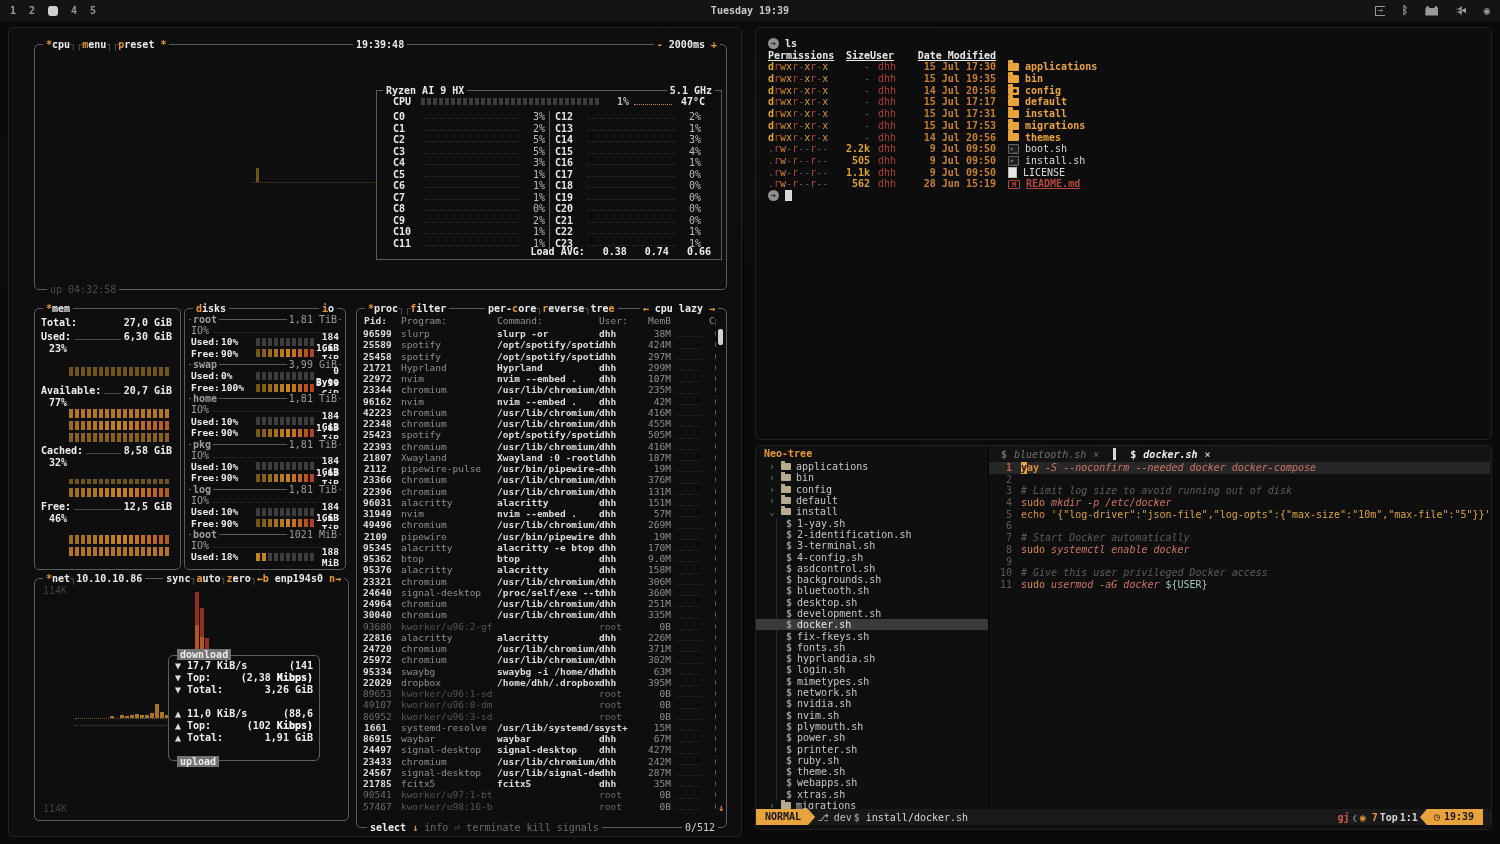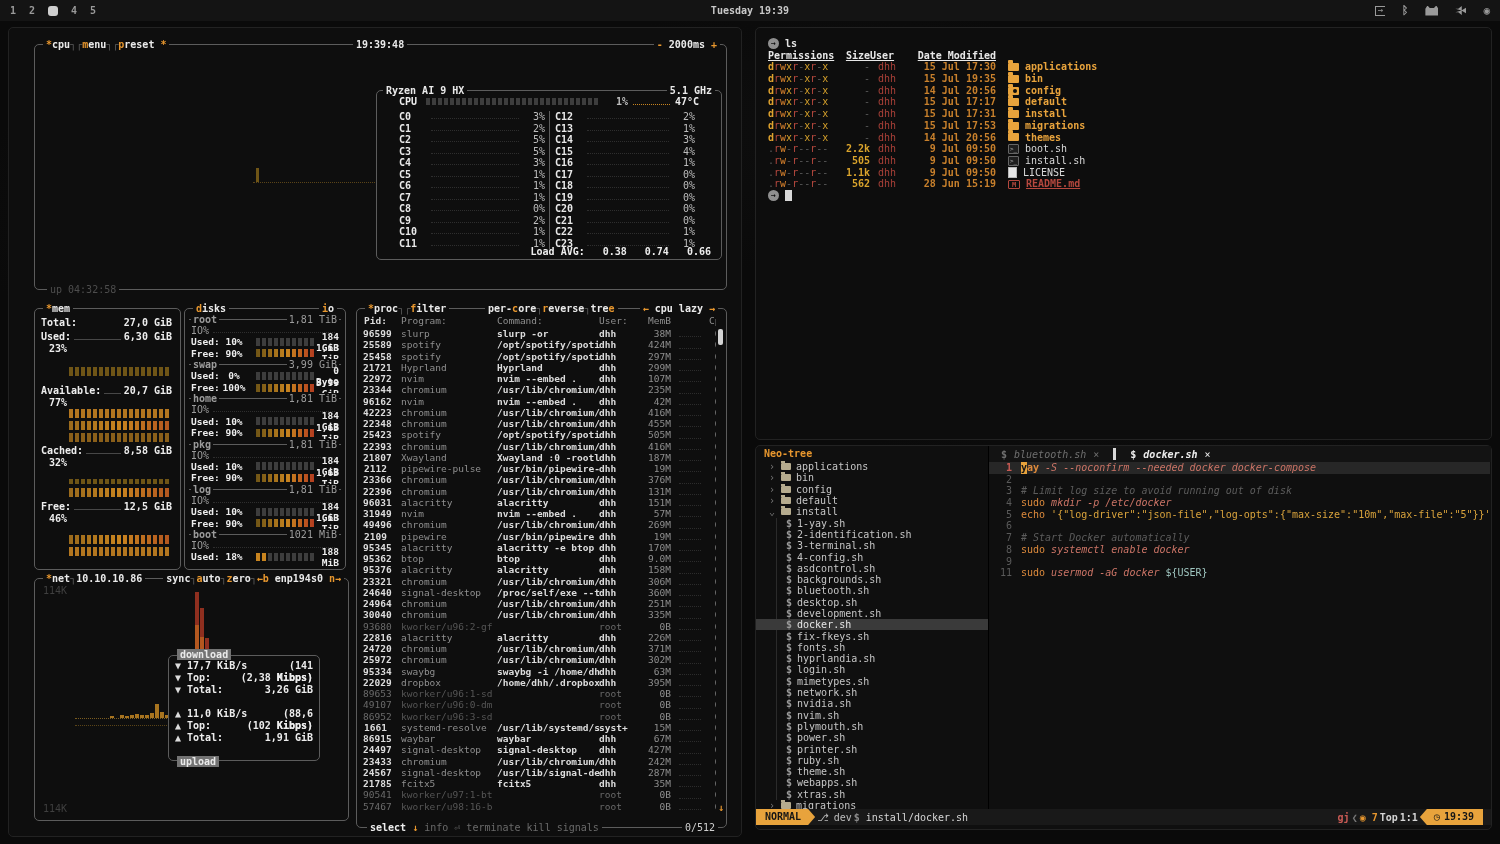--- a/index.html
+++ b/index.html
@@ -24,21 +24,21 @@
 .term{left:755px;top:27px;width:737px;height:413px;background:#0d0d0d}
 .nvim{left:755px;top:445px;width:737px;height:385px;background:#0f0f0f}
 
 .bbox{position:absolute;border:1px solid #5c5c5c;border-radius:5px}
 .btitle{position:absolute;top:-7px;background:#0e0e0e;padding:0 3px;line-height:13px;white-space:pre;display:flex}
 .t-hot{color:#e8972e;font-weight:bold}.t-lbl{color:#eaeaea;font-weight:bold}.t-dim{color:#5f5f5f}
 .box-cpu{left:25px;top:16px;width:693px;height:246px}
 .cpu-minigraph{position:absolute;left:218px;top:122px;width:122px;height:16px;border-bottom:1px dotted #5a4418}
 .cpu-minigraph::before{content:"";position:absolute;left:3px;bottom:0;width:3px;height:14px;background:#6f5516}
 .uptime{position:absolute;left:12px;bottom:-6px;background:#0e0e0e;padding:0 3px;color:#4d4d4d}
-.ryzen{left:341px;top:45px;width:346px;height:170px;padding:4px 22px;border-radius:5px}
+.ryzen{left:341px;top:45px;width:346px;height:170px;padding:4px 16px;border-radius:0}
 .cpurow{display:flex;align-items:center;height:13px}
 .cpurow .cl{width:28px;color:#ededed;font-weight:bold}
 .m-meter{width:178px;height:7px;background:#3d3d3d;position:relative}
 .blocks::after,.m-meter::after{content:"";position:absolute;inset:0;background:repeating-linear-gradient(90deg,transparent 0 4px,#0e0e0e 4px 6px)}
 .cpurow .cpct{width:30px;text-align:right;color:#bdbdbd;font-weight:bold}
 .cpudash{width:38px;height:7px;border-bottom:1px dotted #c8841f;margin:0 5px}
 .ctemp{flex:1;text-align:right;color:#ededed;font-weight:bold}
 .cols{display:flex;margin-top:3px}
 .col{width:50%;padding-right:4px}
 .col.r{border-left:1px solid #5c5c5c;padding-left:5px}
@@ -61,21 +61,21 @@
 .m-dash{background:#6f5516;height:5px}
 
 .box-disks{left:175px;top:280px;width:162px;height:262px}
 .dwrap{position:absolute;inset:0;padding:5px 4px 0 4px}
 .divrow{background:linear-gradient(#5c5c5c,#5c5c5c) center/100% 1px no-repeat;display:flex;justify-content:space-between;height:11px;line-height:11px;padding:0 2px}
 .divrow span{background:#0e0e0e;padding:0 2px;color:#9c9c9c;font-weight:bold}
 .divrow .sz{font-weight:normal}
 .iorow{display:flex;align-items:center;height:11px;color:#9c9c9c;padding:0 2px}
 .durow{display:flex;align-items:center;height:11.6px;padding:0 2px;font-size:9.5px}
 .durow .dl{width:30px;color:#ededed;font-weight:bold}
-.durow .dp{width:26px;text-align:center;color:#ededed;font-weight:bold;margin-right:9px}
+.durow .dp{width:26px;text-align:left;color:#ededed;font-weight:bold;margin-right:9px}
 .dmeter{width:58px;height:8px;position:relative;background:#3d3d3d}
 .dmeter.grad{background:linear-gradient(90deg,#6f5516,#c8841f 55%,#b33c1f)}
 .dmeter.part{background:linear-gradient(90deg,#c8841f 0 11px,#3d3d3d 11px)}
 .dmeter::after{content:"";position:absolute;inset:0;background:repeating-linear-gradient(90deg,transparent 0 4px,#0e0e0e 4px 6px)}
 .durow .ds{flex:1;text-align:right;color:#ededed;font-weight:bold}
 
 .box-net{left:25px;top:550px;width:315px;height:243px}
 .scale{position:absolute;color:#3f3f3f}
 .netgraph{position:absolute;left:40px;top:10px;width:172px;height:130px;display:flex;align-items:flex-end;gap:1px;border-bottom:1px dotted #7a5c20}
 .nbar{width:4px;background:#a8741f}
@@ -735,20 +735,21 @@
   <div class="codearea" id="code">
       <div class="cline hl"><span class="ln">1</span><span class="tk-cursor">y</span><span class="tk-kw2">ay</span><span class="tk-it"> -S --noconfirm --needed docker docker-compose</span></div>
       <div class="cline"><span class="ln">2</span></div>
       <div class="cline"><span class="ln">3</span><span class="tk-com"># Limit log size to avoid running out of disk</span></div>
       <div class="cline"><span class="ln">4</span><span class="tk-kw">sudo </span><span class="tk-it">mkdir -p /etc/docker</span></div>
       <div class="cline"><span class="ln">5</span><span class="tk-kw">echo </span><span class="tk-str">'{"log-driver":"json-file","log-opts":{"max-size":"10m","max-file":"5"}}'</span></div>
       <div class="cline"><span class="ln">6</span></div>
       <div class="cline"><span class="ln">7</span><span class="tk-com"># Start Docker automatically</span></div>
       <div class="cline"><span class="ln">8</span><span class="tk-kw">sudo </span><span class="tk-it">systemctl enable docker</span></div>
       <div class="cline"><span class="ln">9</span></div>
+      <div class="cline"><span class="ln">10</span><span class="tk-com"># Give this user privileged Docker access</span></div>
       <div class="cline"><span class="ln">11</span><span class="tk-kw">sudo </span><span class="tk-it">usermod -aG docker </span><span class="tk-var">${USER}</span></div>
     </div>
   <div class="statusline">
     <span class="mode-badge">NORMAL</span>
     <span class="sl-branch">
       <span>⎇</span>
       <span>dev</span>
     </span>
     <span class="sl-file">
       <span class="dol">$</span>

